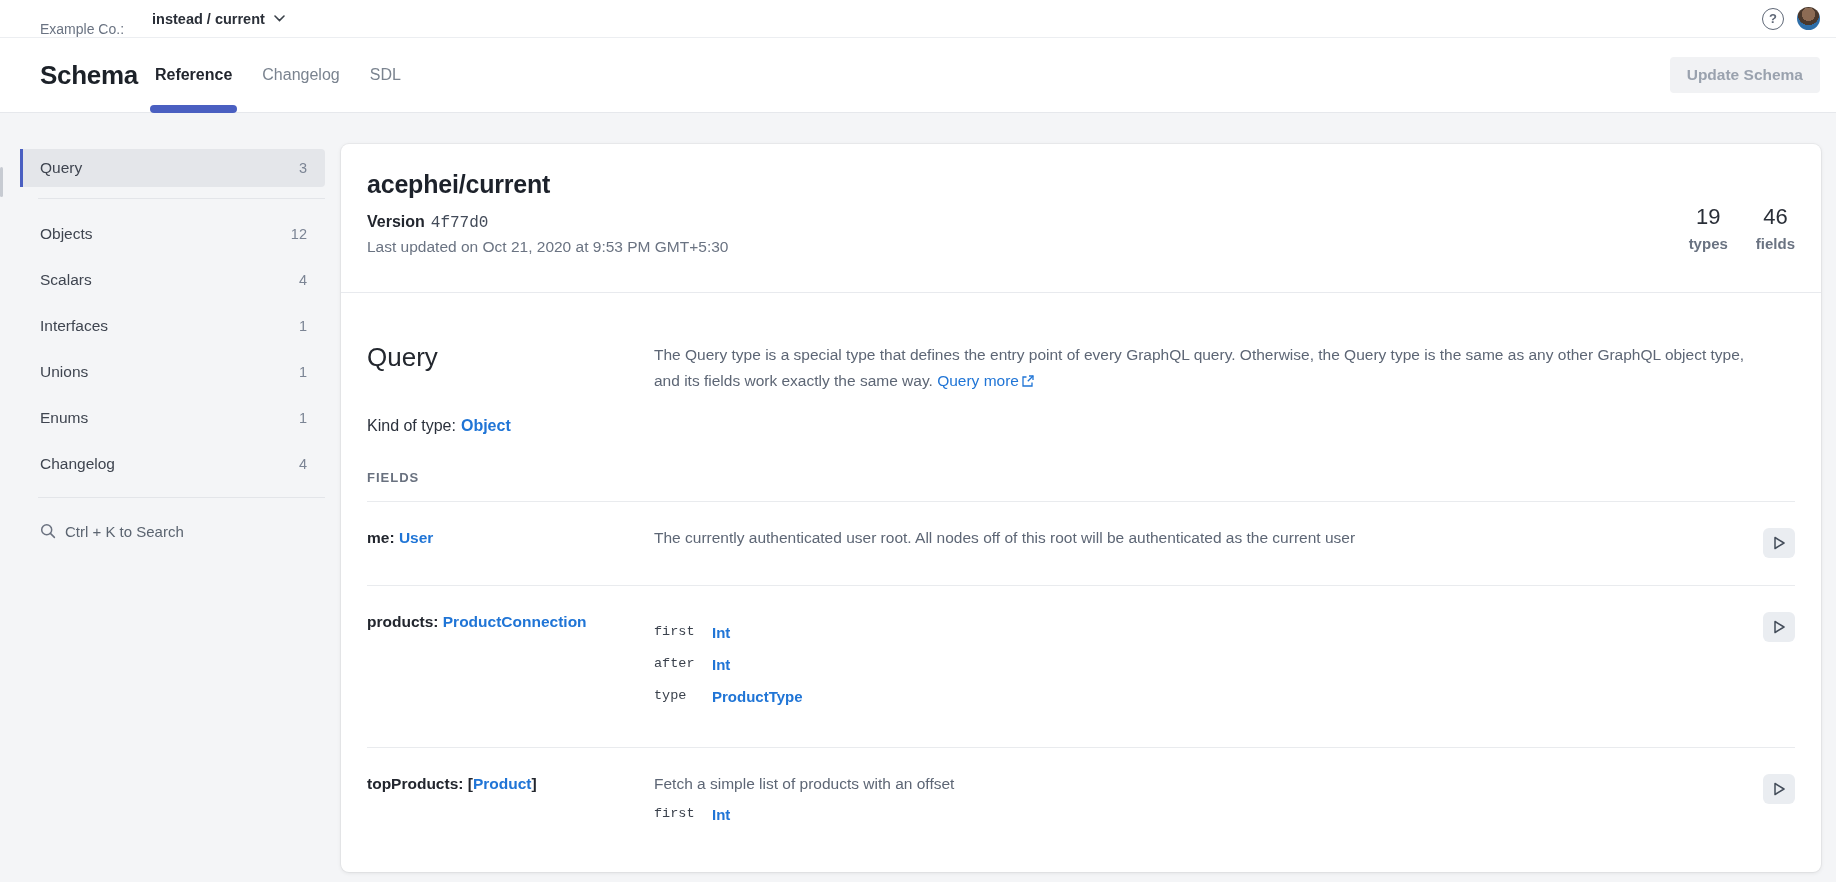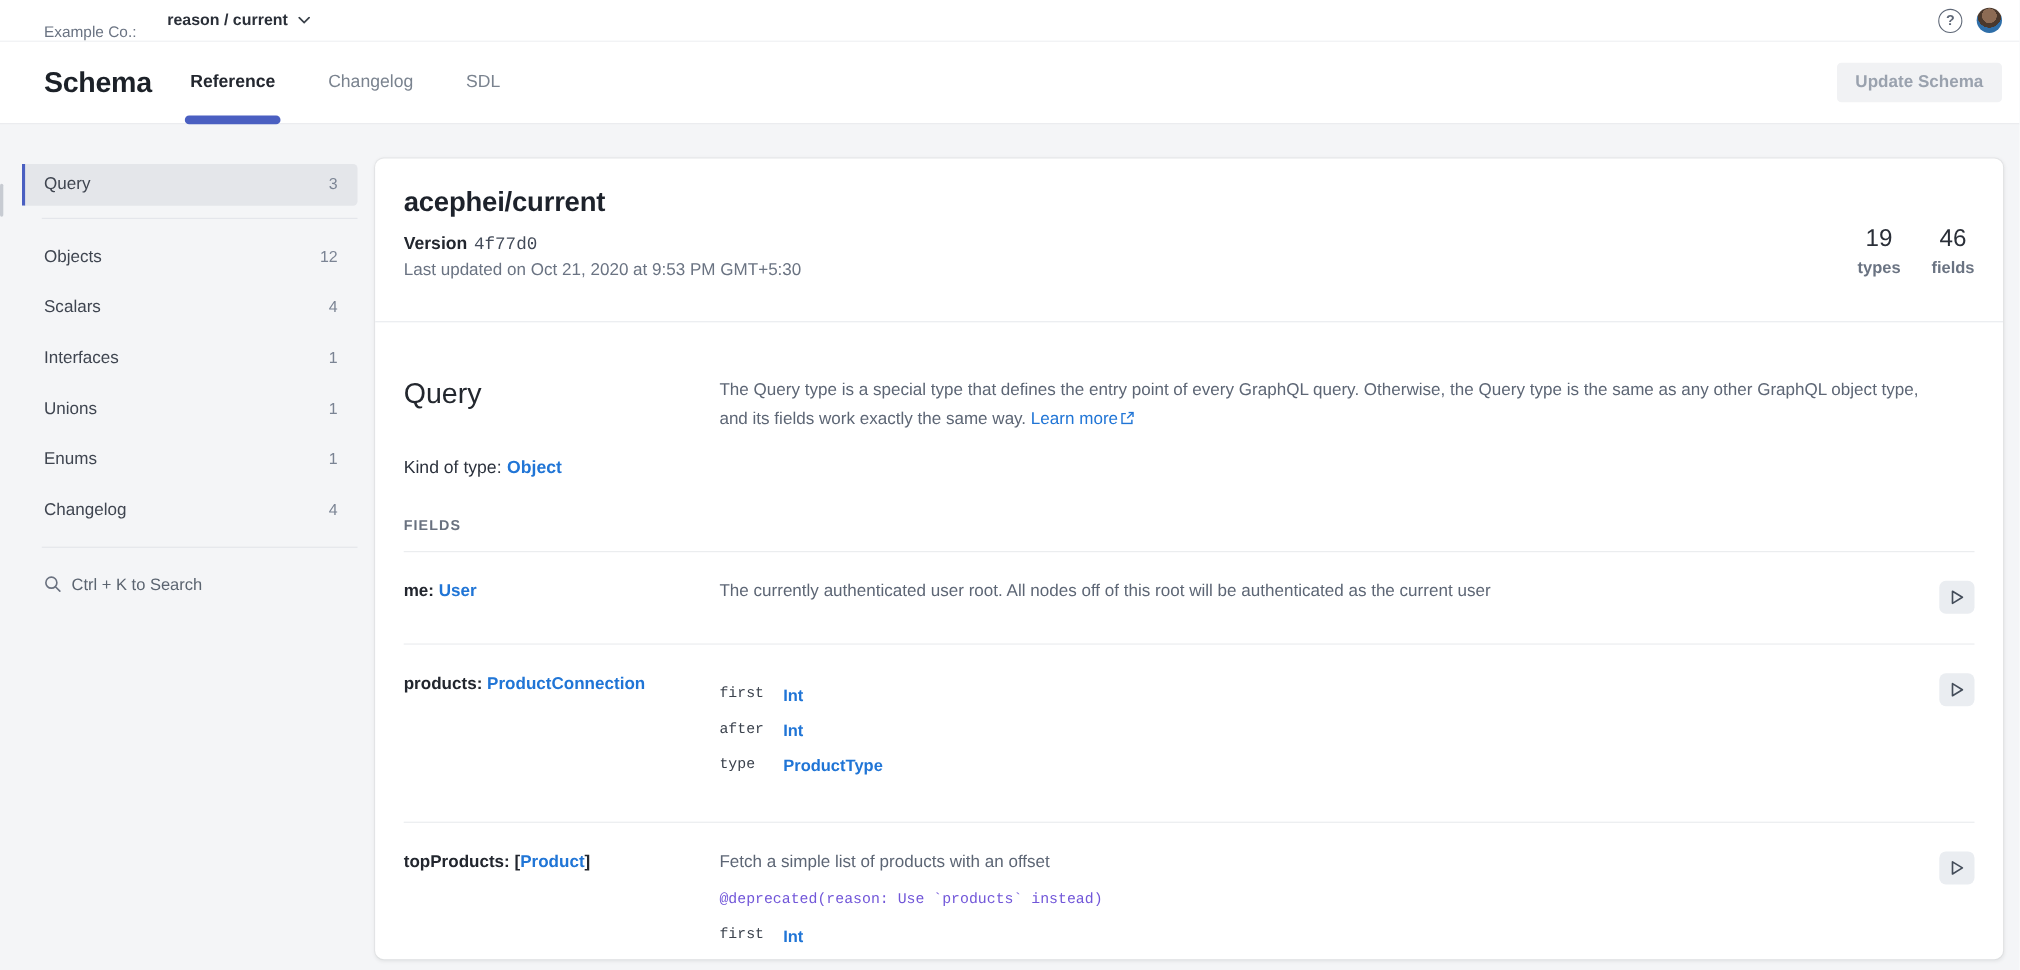--- a/index.html
+++ b/index.html
@@ -17,21 +17,21 @@
   .help-circle { width:22px; height:22px; border:1.4px solid #5f6877; border-radius:50%;
                  display:flex; align-items:center; justify-content:center;
                  font-size:13px; color:#5f6877; font-weight:bold; cursor:pointer; }
   .avatar { width:23px; height:23px; border-radius:50%;
             background:radial-gradient(circle at 50% 32%, #8c6b54 0 34%, #4a382c 35% 55%, #2e6ea8 56% 100%); }
 
   
   .page-header { height:75px; background:#fff; border-bottom:1px solid #e6e8ec;
                  display:flex; align-items:center; padding:0 16px 0 40px; }
   .page-title { font-size:26px; font-weight:bold; color:#1c2128; letter-spacing:-.3px; }
-  .tabs { display:flex; gap:44px; margin-left:33px; height:100%; align-items:center;justify-content:flex-end; }
+  .tabs { display:flex; gap:26px; margin-left:15px; height:100%; align-items:center;justify-content:flex-end; }
   .tab { font-size:16px; color:#7a838f; position:relative; height:100%;
          display:flex; align-items:center; cursor:pointer; padding:0 2px; }
   .tab.active { color:#22262e; font-weight:bold; }
   .tab.active::after { content:""; position:absolute; left:-3px; right:-3px; bottom:-1px;
                        height:8px; border-radius:5px; background:#4a5fc1; }
   .update-btn { margin-left:auto; background:#f1f2f4; color:#9aa2ae; border:none;
                 font-family:inherit; font-size:15.5px; font-weight:bold;
                 padding:9px 17px; border-radius:4px; cursor:default; }
 
   
@@ -96,21 +96,21 @@
   .play-btn { justify-self:end; width:32px; height:30px; border:none; border-radius:6px;
               background:#eaedf1; display:flex; align-items:center; justify-content:center;
               cursor:pointer; }
 </style>
 </head>
 <body>
 
 <div class="topbar">
   <span class="org-label">Example Co.:</span>
   <div class="graph-selector">
-    <span class="gname">reason / current</span>
+    <span class="gname">instead / current</span>
     <svg class="chev" viewBox="0 0 11 7">
         <path d="M1 1l4.5 4.5L10 1" fill="none" stroke="#3a4149" stroke-width="1.6" stroke-linecap="round"></path>
       </svg>
   </div>
   <div class="topbar-right">
     <div class="help-circle">?</div>
     <div class="avatar"></div>
   </div>
 </div>
 
@@ -184,21 +184,21 @@
         <div class="stat">
           <span class="num">46</span>
           <span class="lbl">fields</span>
         </div>
       </div>
     </div>
 
     <div class="section-top">
       <h2 class="section-title">Query</h2>
       <p class="section-desc"><span>The Query type is a special type that defines the entry point of every GraphQL query. Otherwise, the Query type is the same as any other GraphQL object type, and its fields work exactly the same way.</span>
-        <a class="link"><span>Learn more</span><svg class="ext-icon" width="12" height="12" viewBox="0 0 12 12">
+        <a class="link"><span>Query more</span><svg class="ext-icon" width="12" height="12" viewBox="0 0 12 12">
               <path d="M4.5 2H1v9h9V7.5" fill="none" stroke="#2075d6" stroke-width="1.3"></path>
               <path d="M7 1h4v4" fill="none" stroke="#2075d6" stroke-width="1.3"></path>
               <path d="M11 1L5.8 6.2" fill="none" stroke="#2075d6" stroke-width="1.3"></path>
             </svg></a>
       </p>
     </div>
 
     <p class="kind-row">
       <span>Kind of type:</span><a class="link">Object</a>
     </p>
@@ -238,21 +238,20 @@
           <button class="play-btn">
             <svg width="13" height="14" viewBox="0 0 13 14">
               <path d="M2 1.5l9 5.5-9 5.5z" fill="none" stroke="#444d5a" stroke-width="1.5" stroke-linejoin="round"></path>
             </svg>
           </button>
         </div>
         <div class="field-row">
           <div class="field-name"><span>topProducts: [</span><a class="link">Product</a><span>]</span></div>
           <div>
             <div class="field-desc">Fetch a simple list of products with an offset</div>
-            <div class="deprecated-line">@deprecated(reason: Use `products` instead)</div>
             <div class="args">
               <div class="arg-row">
                 <span class="arg-name">first</span>
                 <a class="link arg-type">Int</a>
               </div>
             </div>
           </div>
           <button class="play-btn">
             <svg width="13" height="14" viewBox="0 0 13 14">
               <path d="M2 1.5l9 5.5-9 5.5z" fill="none" stroke="#444d5a" stroke-width="1.5" stroke-linejoin="round"></path>

